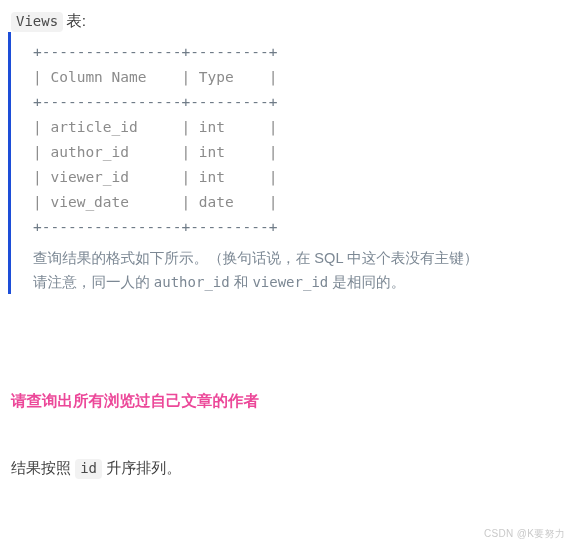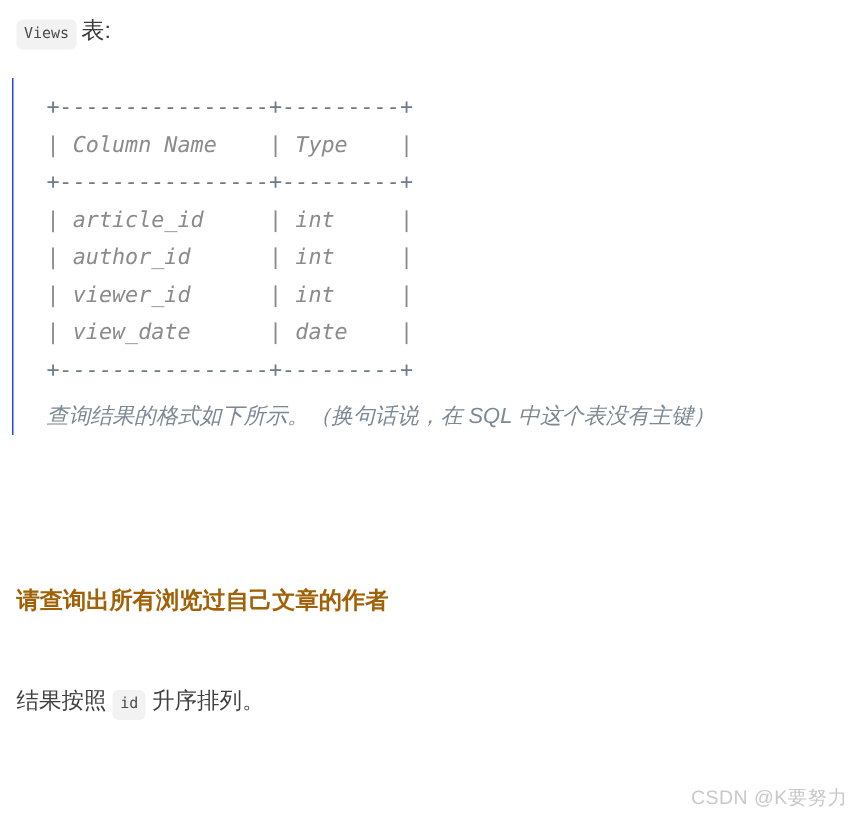--- a/index.html
+++ b/index.html
@@ -33,41 +33,40 @@
     line-height: 22px;
     color: #3f3f3f;
     white-space: nowrap;
   }
   .code-badge {
     display: inline-block;
     background: #f2f2f2;
     border-radius: 4px;
     padding: 1px 5px 2px 5px;
     font-family: "DejaVu Sans Mono", monospace;
-    font-size: 10px;
+    font-size: 14px;
     color: #4a4a4a;
     line-height: 17px;
     vertical-align: baseline;
   }
   .title-text {
     font-size: 15.5px;
     color: #3b3b3b;
     margin-left: 3px;
   }
 
   
   .quote {
     position: absolute;
     left: 8px;
-    top: 52px;
+    top: 32px;
     width: 560px;
-    border-left: 1px solid #1d4ed8;
+    border-left: 3px solid #1d4ed8;
     padding-left: 0px;
     box-sizing: border-box;
-    font-style: italic;
   }
 
   .ascii-table {
     margin: 0;
     padding: 8px 0 0 22px;
     font-family: "DejaVu Sans Mono", monospace;
     font-size: 14.5px;
     line-height: 25px;
     color: #6f7b87;
     white-space: pre;
@@ -97,34 +96,34 @@
   .para {
     position: absolute;
     left: 11px;
     font-size: 15px;
     line-height: 22px;
     color: #3f3f3f;
     white-space: nowrap;
   }
   .para.bold {
     font-weight: bold;
-    color: #a16207;
+    color: #ec4899;
     font-size: 15.5px;
     text-align: right;
   }
   .p1 { top: 390px; }
   .p2 { top: 457px; }
   .p3 { top: 487px; }
 
   
   .watermark {
     position: absolute;
     right: 12px;
     bottom: 10px;
-    font-size: 13px;
+    font-size: 10px;
     color: #c9c9c9;
     letter-spacing: 0.3px;
     white-space: nowrap;
   }
 </style>
 </head>
 <body>
 
 <div class="page">
 
@@ -138,20 +137,21 @@
 <span class="cell">| Column Name    | Type    |</span>
 <span>+----------------+---------+</span>
 <span class="cell">| article_id     | int     |</span>
 <span class="cell">| author_id      | int     |</span>
 <span class="cell">| viewer_id      | int     |</span>
 <span class="cell">| view_date      | date    |</span>
 <span>+----------------+---------+</span></div>
 
     <div class="quote-lines">
       <span class="ln">查询结果的格式如下所示。（换句话说，在 SQL 中这个表没有主键）</span>
+      <span class="ln"><span>请注意，同一人的 </span><span class="mono">author_id</span><span> 和 </span><span class="mono">viewer_id</span><span> 是相同的。</span></span>
     </div>
 
   </div>
 
   <div class="para bold p1">请查询出所有浏览过自己文章的作者</div>
 
   <div class="para p2"><span>结果按照 </span><span class="code-badge">id</span><span> 升序排列。</span></div>
 
 
   <div class="watermark">CSDN @K要努力</div>

